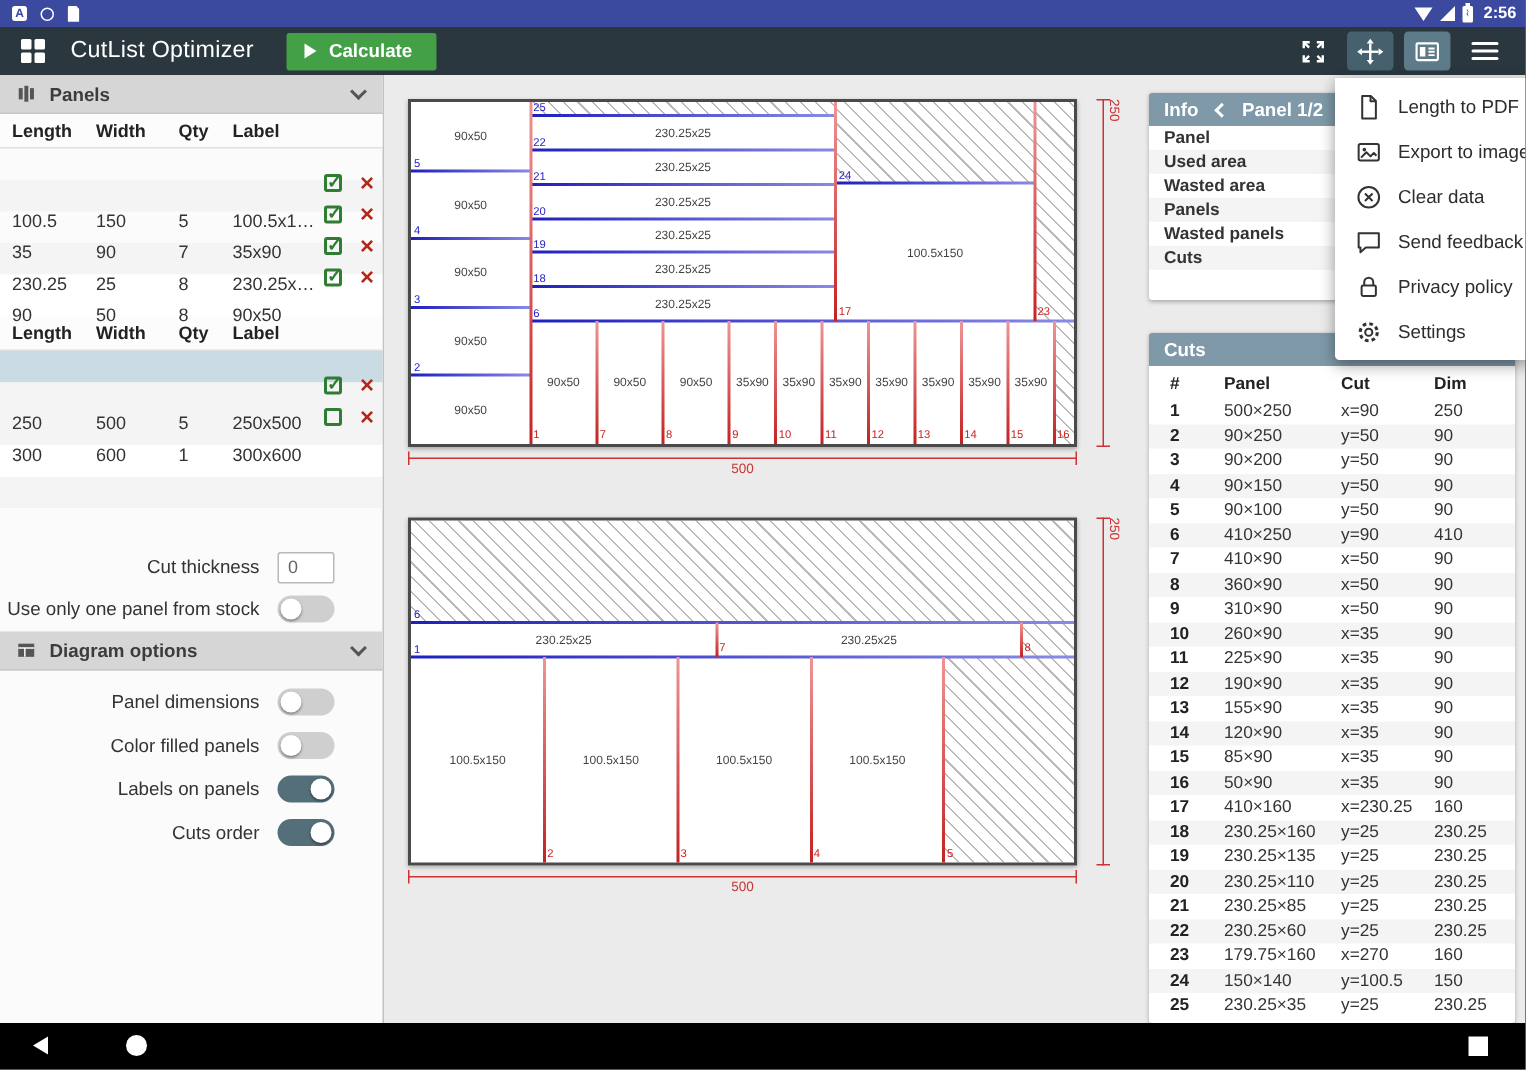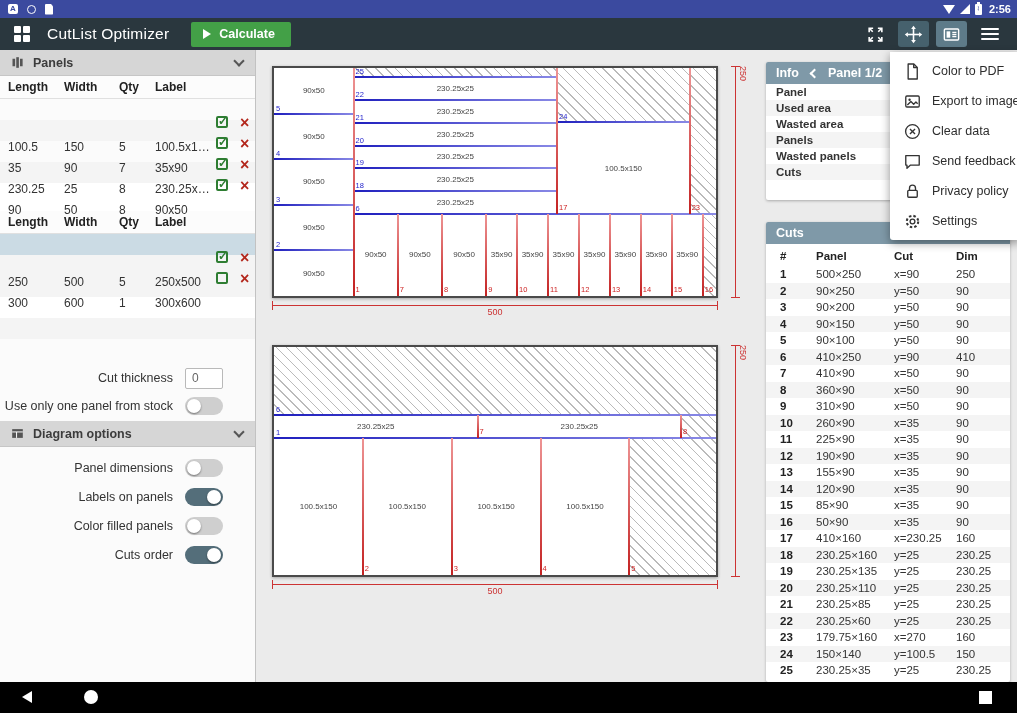--- a/index.html
+++ b/index.html
@@ -303,28 +303,28 @@
     </div>
     <div class="dopt-pad">
         <div id="diagram-toggles">
           <div class="opt-row">
             <span class="lbl">Panel dimensions</span>
             <span class="toggle">
               <span class="knob"></span>
             </span>
           </div>
           <div class="opt-row">
+            <span class="lbl">Color filled panels</span>
+            <span class="toggle">
+              <span class="knob"></span>
+            </span>
+          </div>
+          <div class="opt-row">
             <span class="lbl">Labels on panels</span>
             <span class="toggle on">
-              <span class="knob"></span>
-            </span>
-          </div>
-          <div class="opt-row">
-            <span class="lbl">Color filled panels</span>
-            <span class="toggle">
               <span class="knob"></span>
             </span>
           </div>
           <div class="opt-row">
             <span class="lbl">Cuts order</span>
             <span class="toggle on">
               <span class="knob"></span>
             </span>
           </div>
         </div>
@@ -649,21 +649,21 @@
       <div id="menu-items">
         <div class="menu-item">
           <span>
             <svg width="19" height="19" viewBox="0 0 24 24">
               <g fill="none" stroke="#333" stroke-width="1.7" stroke-linejoin="round">
                 <path d="M6.5 2.5h7.2l4.3 4.3v14.7H6.5z"></path>
                 <path d="M13.5 2.5V7H18"></path>
               </g>
             </svg>
           </span>
-          <span>Color to PDF</span>
+          <span>Length to PDF</span>
         </div>
         <div class="menu-item">
           <span>
             <svg width="19" height="19" viewBox="0 0 24 24">
               <g fill="none" stroke="#333" stroke-width="1.7" stroke-linejoin="round">
                 <rect x="3.5" y="5" width="17" height="14" rx="1.5"></rect>
                 <path d="M5.5 16.5l4.5-4.5 3.5 3.5 2.8-2.8 2.2 2.2"></path>
               </g>
               <circle cx="8.3" cy="9.8" r="1.5" fill="#333"></circle>
             </svg>

